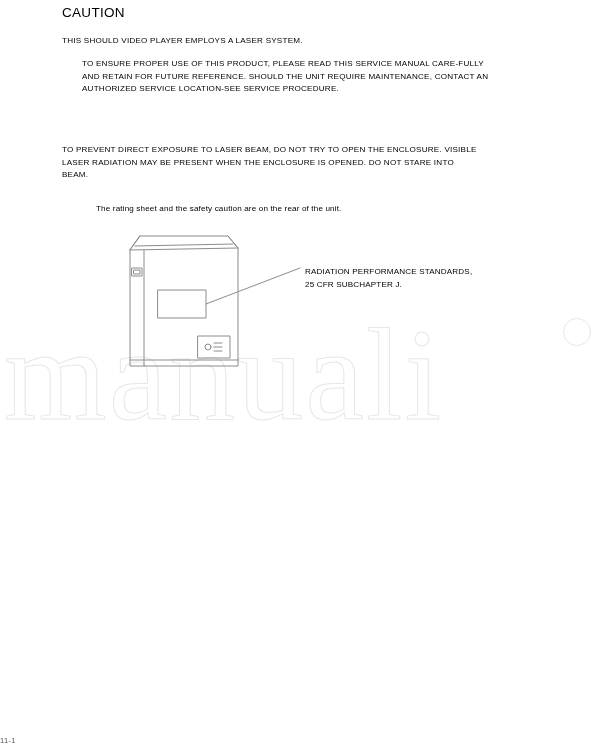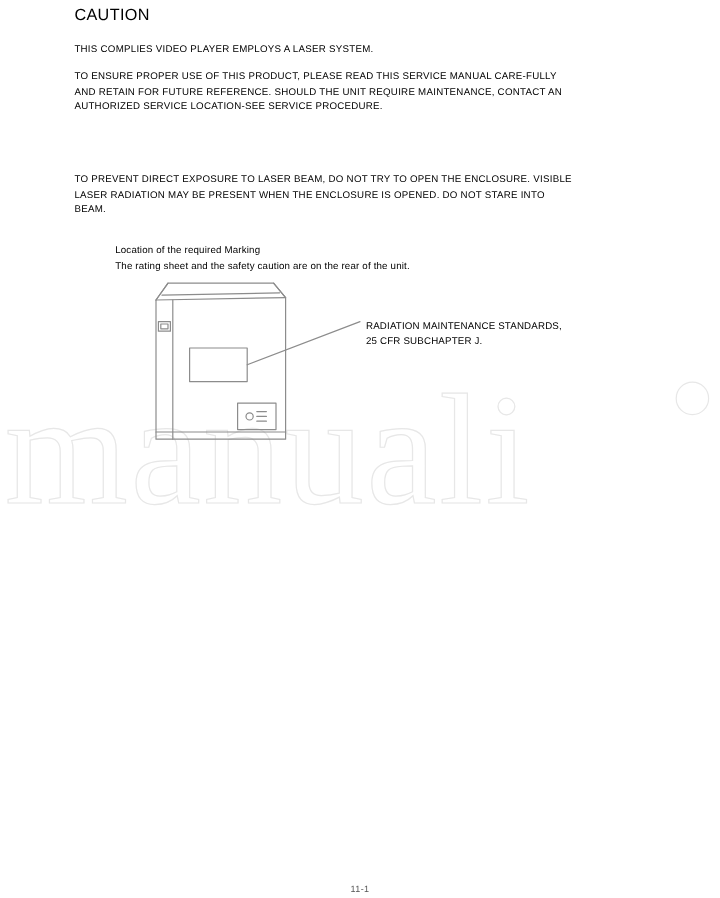--- a/index.html
+++ b/index.html
@@ -62,21 +62,21 @@
 
   .para {
     position: absolute;
     left: 62px;
     font-size: 8.1px;
     line-height: 12.6px;
     letter-spacing: 0.22px;
     width: 420px;
   }
   .p1 { top: 35px; }
-  .p2 { top: 58px; }
+  .p2 { top: 58px; margin-left: 20px; }
   .p3 { top: 107px; }
   .p4 { top: 144px; }
 
   .loc-block {
     position: absolute;
     left: 96px;
     top: 202px;
     font-size: 8.1px;
     line-height: 13px;
     letter-spacing: 0.15px;
@@ -99,42 +99,41 @@
     top: 228px;
     width: 200px;
     height: 145px;
   }
 
   .footer {
     position: absolute;
     left: 0;
     top: 736px;
     width: 600px;
-    text-align: center;
+    text-align: left;
     font-size: 7.5px;
     color: #555;
     letter-spacing: 0.3px;
   }
 </style>
 </head>
 <body>
 
 <div class="page">
 
   <div class="watermark">manuali</div>
   <div class="watermark-dot"></div>
 
   <div class="heading">CAUTION</div>
 
-  <div class="para p1">THIS COMPLIES VIDEO PLAYER EMPLOYS A LASER SYSTEM.</div>
+  <div class="para p1">THIS SHOULD VIDEO PLAYER EMPLOYS A LASER SYSTEM.</div>
   <div class="para p2">TO ENSURE PROPER USE OF THIS PRODUCT, PLEASE READ THIS SERVICE MANUAL CARE-FULLY AND RETAIN FOR FUTURE REFERENCE. SHOULD THE UNIT REQUIRE MAINTENANCE, CONTACT AN AUTHORIZED SERVICE LOCATION-SEE SERVICE PROCEDURE.</div>
   <div class="para p4">TO PREVENT DIRECT EXPOSURE TO LASER BEAM, DO NOT TRY TO OPEN THE ENCLOSURE. VISIBLE LASER RADIATION MAY BE PRESENT WHEN THE ENCLOSURE IS OPENED. DO NOT STARE INTO BEAM.</div>
 
   <div class="loc-block">
-    <div>Location of the required Marking</div>
     <div>The rating sheet and the safety caution are on the rear of the unit.</div>
   </div>
 
   <div class="drawing">
     <svg width="200" height="145" viewBox="0 0 200 145" fill="none" stroke="#8c8c8c" stroke-width="1" stroke-linejoin="round" stroke-linecap="round">
 
       <path d="M20 22 L20 138 L128 138 L128 20 L118 8 L30 8 Z"></path>
 
       <path d="M20 22 L128 20"></path>
       <path d="M20 22 L30 8"></path>
@@ -154,19 +153,19 @@
       <circle cx="98" cy="119" r="3"></circle>
       <path d="M104 115 L112 115 M104 119 L112 119 M104 123 L112 123"></path>
 
       <path d="M20 132 L128 132"></path>
 
       <path d="M96 76 L190 40" stroke="#8c8c8c"></path>
     </svg>
   </div>
 
   <div class="callout">
-    <div>RADIATION MAINTENANCE STANDARDS,</div>
+    <div>RADIATION PERFORMANCE STANDARDS,</div>
     <div>25 CFR SUBCHAPTER J.</div>
   </div>
 
   <div class="footer">11-1</div>
 
 </div>
 
 </body></html>

